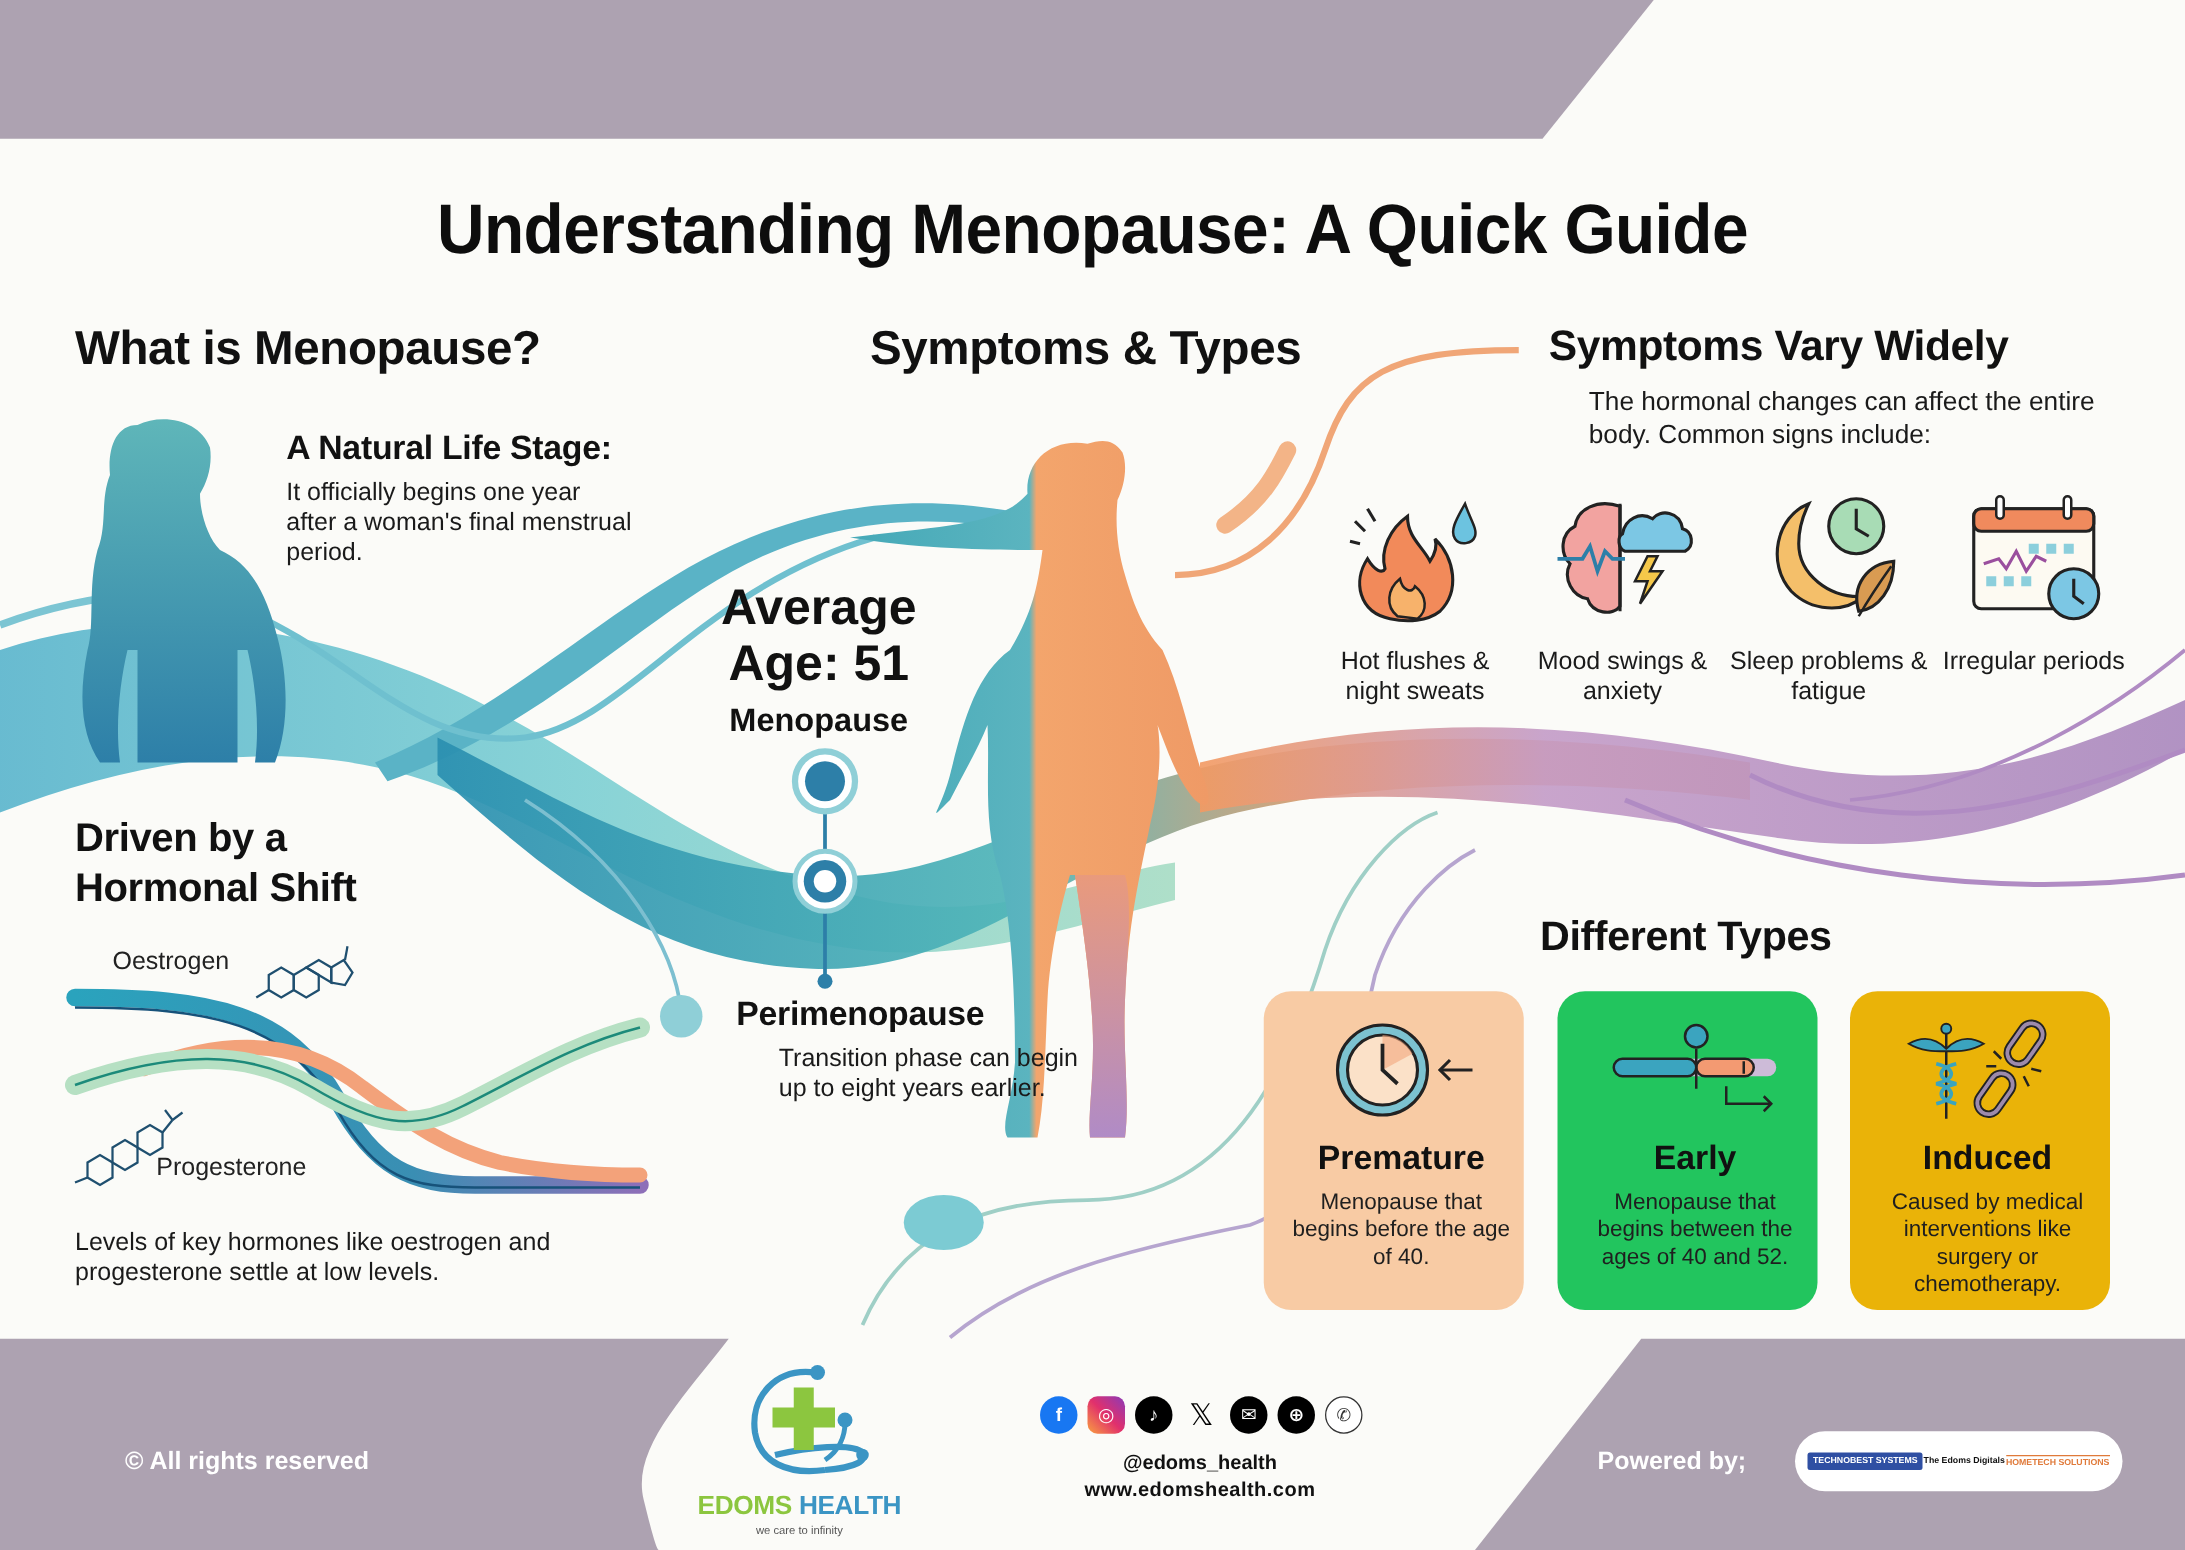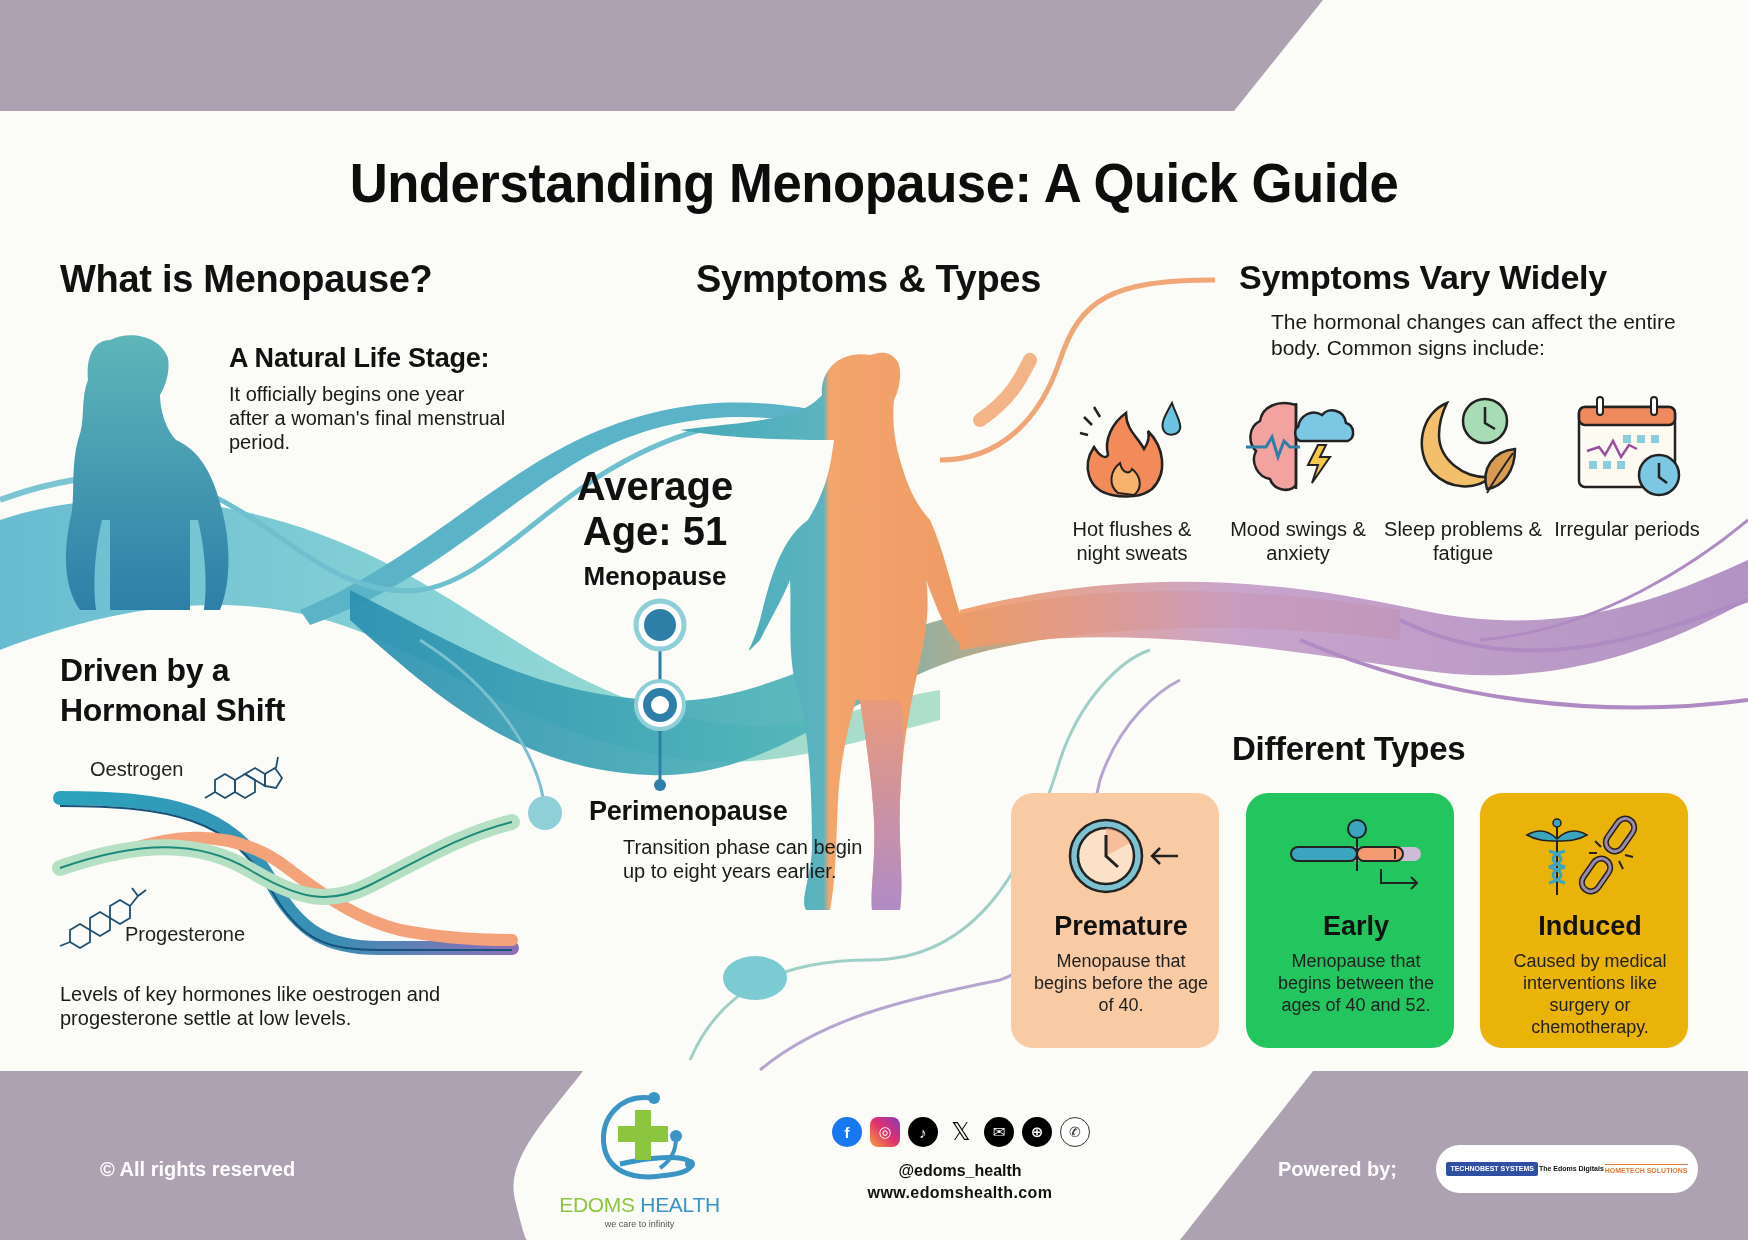--- a/index.html
+++ b/index.html
@@ -40,21 +40,21 @@
 
   .card { top: 793px; width: 208px; height: 255px; border-radius: 22px; text-align: center; padding-top: 18px; padding-left: 12px; }
   .card .icon { width: 150px; height: 90px; margin: 0 auto; display: block; }
   .card .name { font-size: 27px; font-weight: 700; margin-top: 10px; color: #111; }
   .card .desc { font-size: 18px; line-height: 22px; margin: 8px auto 0; width: 180px; color: #1f1f1f; }
 
   .footer-text { color: #fff; font-size: 20px; font-weight: 700; }
   .copyright { left: 100px; top: 1158px; }
   .powered { left: 1278px; top: 1158px; }
 
-  .brand-name { left: 552px; top: 1193px; width: 175px; text-align: center; font-size: 21px; font-weight: 400; letter-spacing: -0.3px; }
+  .brand-name { left: 552px; top: 1193px; width: 175px; text-align: center; font-size: 21px; font-weight: 700; letter-spacing: -0.3px; }
   .brand-name .g { color: #8cc63f; }
   .brand-name .b { color: #3b95c4; }
   .brand-tag { left: 552px; top: 1219px; width: 175px; text-align: center; font-size: 9px; color: #555; }
 
   .socials { left: 832px; top: 1117px; display: flex; gap: 8px; }
   .social { width: 30px; height: 30px; border-radius: 50%; display: flex; align-items: center; justify-content: center; font-size: 15px; font-weight: 700; color: #fff; }
   .handle { left: 800px; top: 1162px; width: 320px; text-align: center; font-size: 16px; font-weight: 700; color: #111; }
   .website { left: 800px; top: 1184px; width: 320px; text-align: center; font-size: 16px; font-weight: 700; color: #111; letter-spacing: 0.4px; }
 
   .partners { left: 1436px; top: 1145px; width: 262px; height: 48px; background: #fff; border-radius: 24px; display: flex; align-items: center; justify-content: space-around; padding: 0 10px; }

